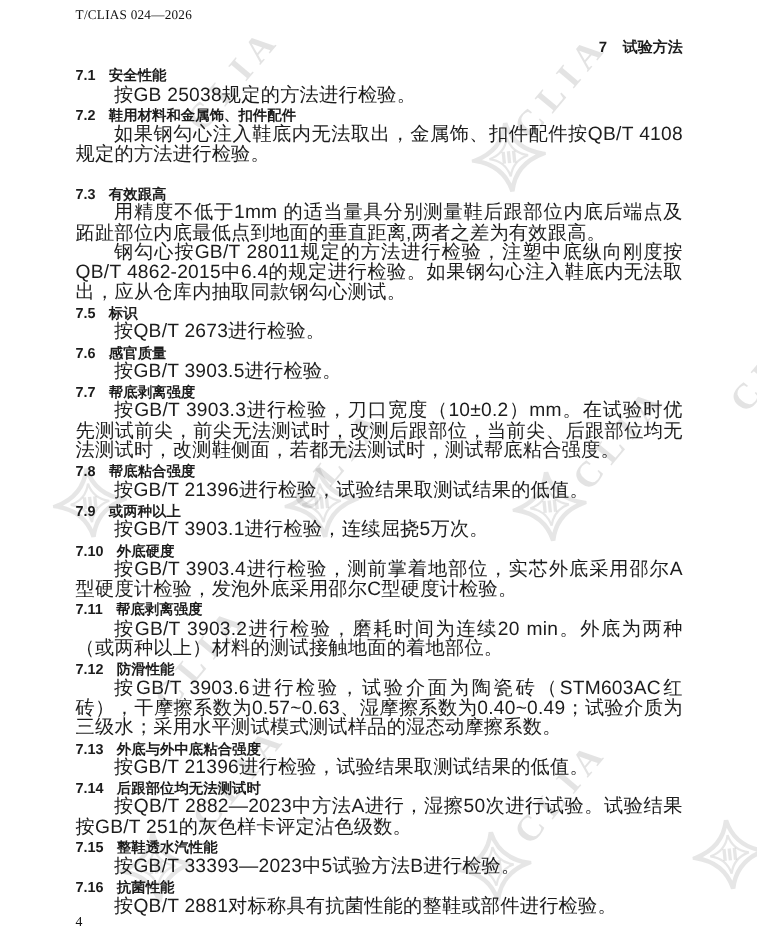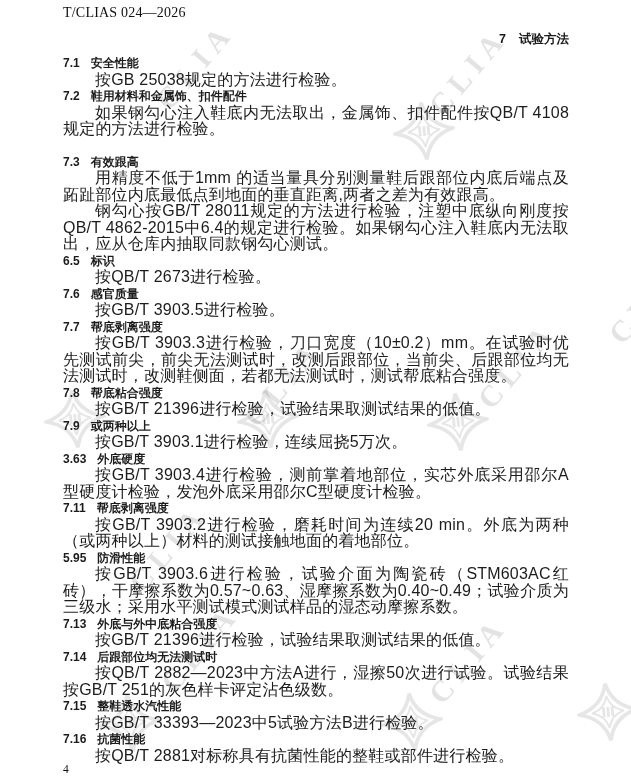--- a/index.html
+++ b/index.html
@@ -17,21 +17,21 @@
   }
   .wm-logo{
     position:absolute;width:62px;height:62px;transform:translate(-50%,-50%) rotate(-6deg);
     color:rgba(80,80,80,0.14);
   }
   .wm-logo svg{width:100%;height:100%;display:block;}
   
   .content{position:absolute;left:63px;top:6px;width:506px;z-index:1;}
   .doc-number{
     font-family:"Liberation Serif","DejaVu Serif",serif;
-    font-size:14px;line-height:14px;margin:0 0 11px 0;letter-spacing:.2px;color:#111;
+    font-size:11px;line-height:14px;margin:0 0 11px 0;letter-spacing:.2px;color:#111;
   }
   .chapter{font-size:12.5px;font-weight:700;line-height:17px;margin:0 0 7px 0;text-align:right;}
   .chapter .num{margin-right:13px;}
   .clause{font-size:12px;font-weight:700;line-height:16.5px;}
   .clause .num{margin-right:11px;text-align:center;}
   p.body{
     margin:0;font-size:16px;line-height:16.5px;
     text-indent:2em;text-align:justify;letter-spacing:.2px;
   }
   .mt2{margin-top:16px;}
@@ -138,21 +138,21 @@
     <p class="body">如果钢勾心注入鞋底内无法取出，金属饰、扣件配件按QB/T 4108规定的方法进行检验。</p>
 
     <div class="clause mt2">
       <span class="num">7.3</span><span>有效跟高</span>
     </div>
     <p class="body">用精度不低于1mm 的适当量具分别测量鞋后跟部位内底后端点及跖趾部位内底最低点到地面的垂直距离,两者之差为有效跟高。</p>
 
     <p class="body">钢勾心按GB/T 28011规定的方法进行检验，注塑中底纵向刚度按QB/T 4862-2015中6.4的规定进行检验。如果钢勾心注入鞋底内无法取出，应从仓库内抽取同款钢勾心测试。</p>
 
     <div class="clause">
-      <span class="num">6.5</span><span>标识</span>
+      <span class="num">7.5</span><span>标识</span>
     </div>
     <p class="body">按QB/T 2673进行检验。</p>
 
     <div class="clause">
       <span class="num">7.6</span><span>感官质量</span>
     </div>
     <p class="body">按GB/T 3903.5进行检验。</p>
 
     <div class="clause">
       <span class="num">7.7</span><span>帮底剥离强度</span>
@@ -163,31 +163,31 @@
       <span class="num">7.8</span><span>帮底粘合强度</span>
     </div>
     <p class="body">按GB/T 21396进行检验，试验结果取测试结果的低值。</p>
 
     <div class="clause">
       <span class="num">7.9</span><span>或两种以上</span>
     </div>
     <p class="body">按GB/T 3903.1进行检验，连续屈挠5万次。</p>
 
     <div class="clause">
-      <span class="num">3.63</span><span>外底硬度</span>
+      <span class="num">7.10</span><span>外底硬度</span>
     </div>
     <p class="body">按GB/T 3903.4进行检验，测前掌着地部位，实芯外底采用邵尔A型硬度计检验，发泡外底采用邵尔C型硬度计检验。</p>
 
     <div class="clause">
       <span class="num">7.11</span><span>帮底剥离强度</span>
     </div>
     <p class="body">按GB/T 3903.2进行检验，磨耗时间为连续20 min。外底为两种（或两种以上）材料的测试接触地面的着地部位。</p>
 
     <div class="clause">
-      <span class="num">5.95</span><span>防滑性能</span>
+      <span class="num">7.12</span><span>防滑性能</span>
     </div>
     <p class="body">按GB/T 3903.6进行检验，试验介面为陶瓷砖（STM603AC红砖），干摩擦系数为0.57~0.63、湿摩擦系数为0.40~0.49；试验介质为三级水；采用水平测试模式测试样品的湿态动摩擦系数。</p>
 
     <div class="clause">
       <span class="num">7.13</span><span>外底与外中底粘合强度</span>
     </div>
     <p class="body">按GB/T 21396进行检验，试验结果取测试结果的低值。</p>
 
     <div class="clause">
       <span class="num">7.14</span><span>后跟部位均无法测试时</span>

